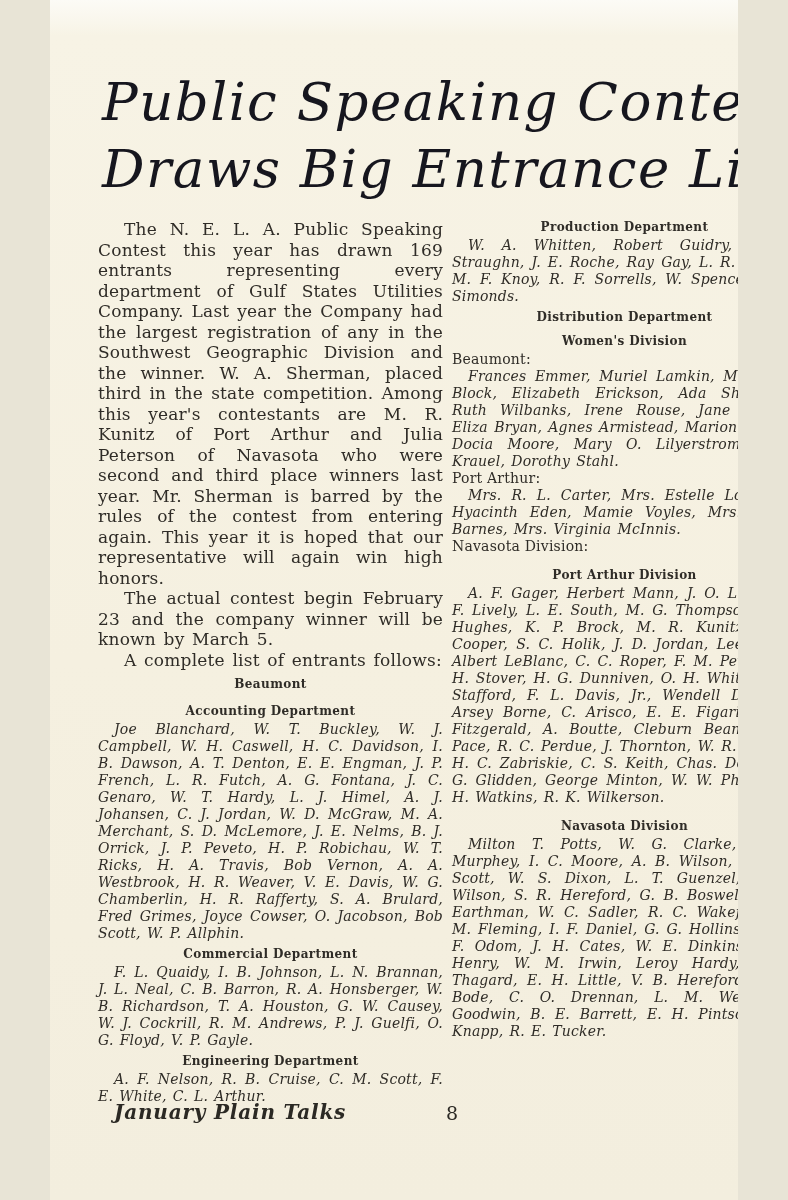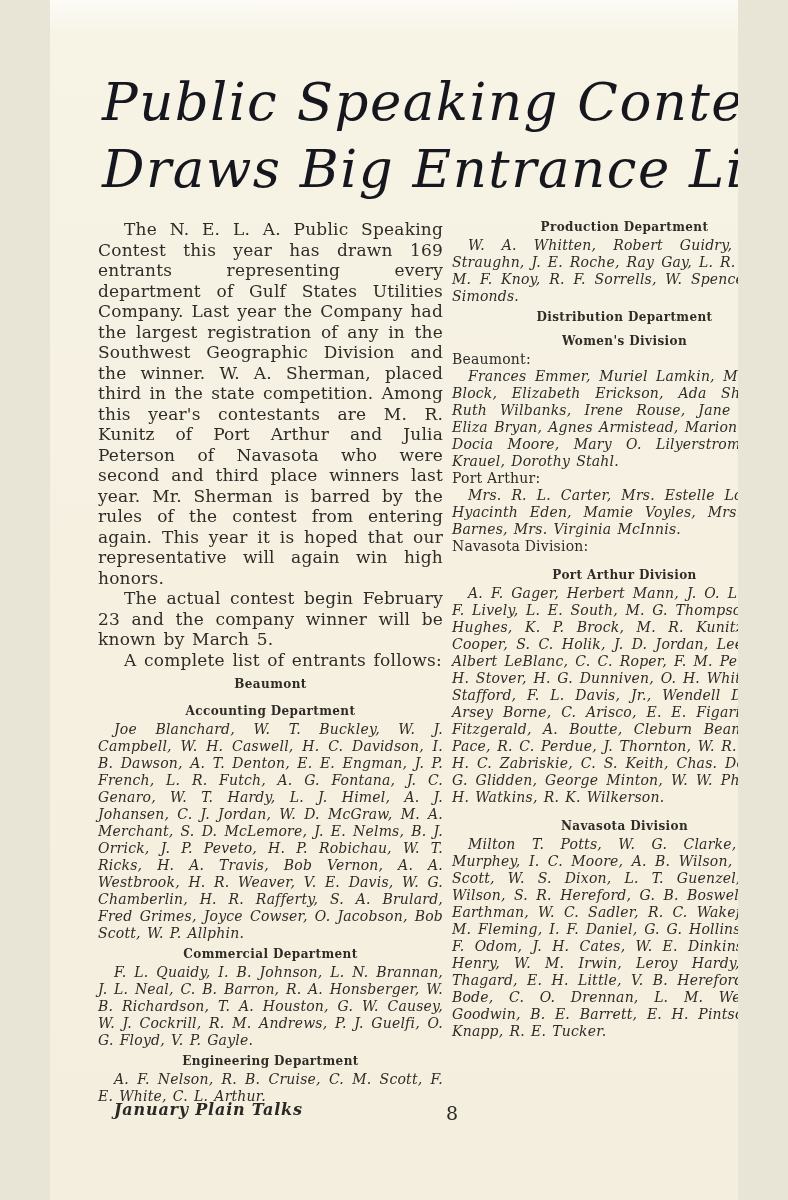--- a/index.html
+++ b/index.html
@@ -70,21 +70,21 @@
     font-size: 14px;
     line-height: 17px;
     letter-spacing: 0.2px;
   }
   .footer-pub {
     position: absolute;
     left: 64px;
     top: 1100px;
     font-style: italic;
     font-weight: bold;
-    font-size: 16px;
+    font-size: 20px;
     color: #2b2924;
     letter-spacing: 0.8px;
   }
   .footer-page {
     position: absolute;
     left: 396px;
     top: 1102px;
     font-size: 19px;
     color: #2b2924;
   }

